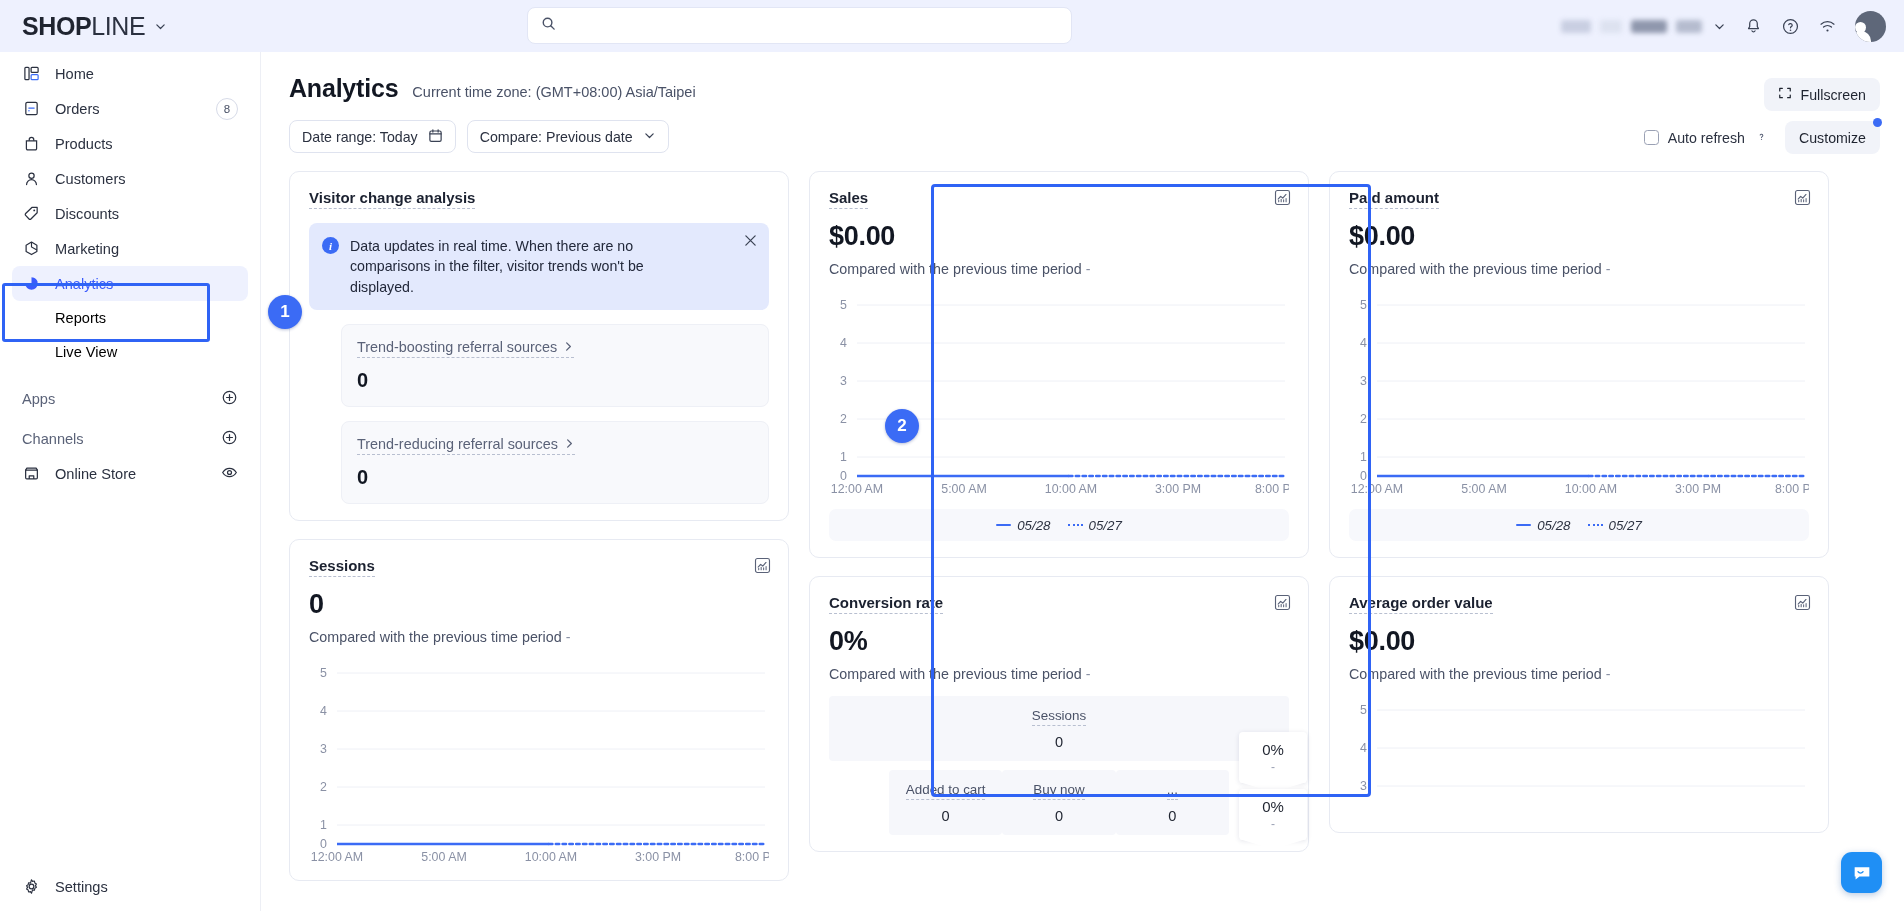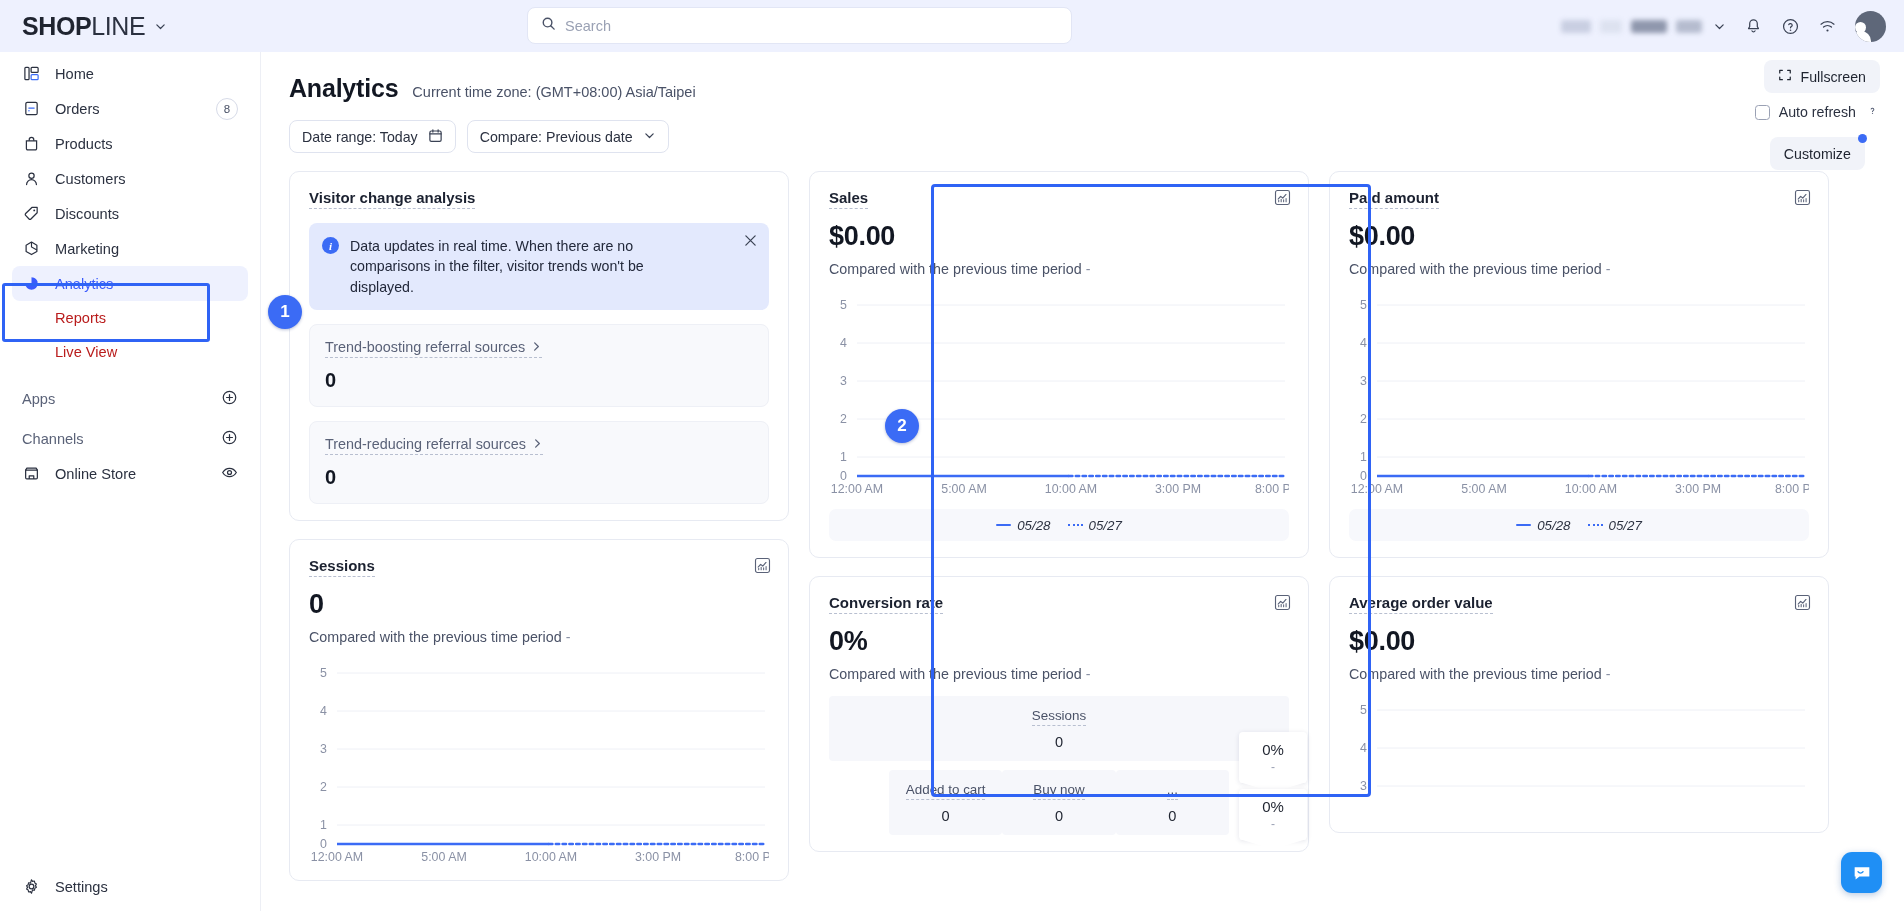--- a/index.html
+++ b/index.html
@@ -60,21 +60,21 @@
     display: flex; flex-direction: column;
   }
   .nav-item {
     display: flex; align-items: center; gap: 14px;
     height: 35px; margin: 0 12px; padding: 0 10px; border-radius: 8px;
     font-size: 14.6px; color: #2b3140; cursor: pointer; position: relative;
   }
   .nav-item .ico { width: 19px; height: 19px; display:flex; align-items:center; justify-content:center; color: #2b3140; flex: 0 0 19px; }
   .nav-item.active { background: #eef1fe; color: #3b5bfd; font-weight: 400; }
   .nav-item.active .ico { color: #3b5bfd; }
-  .nav-sub { padding-left: 43px; font-size: 14.6px; color: #b91c1c; height: 34px; display: flex; align-items: center; margin: 0 12px; border-radius: 8px; cursor: pointer;}
+  .nav-sub { padding-left: 43px; font-size: 14.6px; color: #000000; height: 34px; display: flex; align-items: center; margin: 0 12px; border-radius: 8px; cursor: pointer;}
   .nav-badge {
     margin-left: auto; min-width: 22px; height: 22px; border-radius: 50%;
     border: 1px solid #d7dbe8; color: #4a5267; font-size: 11.5px;
     display: flex; align-items: center; justify-content: center;
   }
   .nav-section-label { font-size: 14.6px; color: #5a6278; font-weight: 400; }
   .nav-spacer { flex: 1 1 auto; }
   .sidebar-bottom { padding-bottom: 14px; }
 
   
@@ -94,27 +94,27 @@
   .page-head { display: flex; align-items: baseline; gap: 14px; padding: 22px 0 0 28px; }
   .page-title { font-size: 25px; font-weight: 700; color: #121722; letter-spacing: -.2px; }
   .page-sub { font-size: 14.5px; color: #4a5267; }
 
   .toolbar { display: flex; align-items: center; gap: 11px; padding: 17px 0 0 28px; }
   .pill {
     height: 33px; border: 1px solid #dfe3ef; border-radius: 8px; background: #fff;
     display: flex; align-items: center; gap: 10px; padding: 0 12px;
     font-size: 14.2px; color: #2b3140; cursor: pointer; white-space: nowrap;
   }
-  .toolbar-right { position: absolute; right: 24px; top: 8px; display: flex; flex-direction: column; align-items: flex-end; gap: 10px; }
+  .toolbar-right { position: absolute; right: 24px; top: 26px; display: flex; flex-direction: column; align-items: flex-end; gap: 10px; }
   .btn-grey {
     height: 33px; background: #f1f3f9; border: none; border-radius: 8px;
     display: flex; align-items: center; gap: 9px; padding: 0 14px;
     font-size: 14.2px; color: #1f2430; cursor: pointer; font-family: "Liberation Sans", sans-serif;
   }
-  .row-inline { display: flex; align-items: center; gap: 16px; flex-direction: column; }
+  .row-inline { display: flex; align-items: center; gap: 16px; }
   .chk-row { display: flex; align-items: center; gap: 9px; font-size: 14.2px; color: #2b3140; }
   .chkbox { width: 15px; height: 15px; border: 1.6px solid #9aa1b4; border-radius: 3.5px; }
   .cust-wrap { position: relative; }
   .cust-dot { position: absolute; right: -2px; top: -3px; width: 9px; height: 9px; border-radius: 50%; background: #3b6bf5; }
 
   
   .grid {
     display: flex; gap: 20px; padding: 18px 24px 0 28px; align-items: flex-start;
   }
   .col { display: flex; flex-direction: column; gap: 18px; }
@@ -140,21 +140,21 @@
   .banner {
     margin-top: 14px; background: #e3e9fd; border-radius: 8px;
     display: flex; gap: 11px; padding: 13px 14px 13px 13px; position: relative;
   }
   .banner-ico { width: 17px; height: 17px; border-radius: 50%; background: #3b6bf5; color: #fff; font-size: 11px; font-weight: 700; display: flex; align-items: center; justify-content: center; flex: 0 0 17px; margin-top: 1px; font-style: italic; font-family: "Liberation Serif", serif; }
   .banner-text { font-size: 14.2px; line-height: 1.43; color: #22283a; max-width: 330px; }
   .banner-x { position: absolute; right: 12px; top: 11px; color: #3a4254; cursor: pointer; font-size: 16px; line-height: 1; }
 
   .subcard {
     margin-top: 14px; background: #f8f9fc; border: 1px solid #eef0f6;
-    border-radius: 8px; padding: 13px 15px 14px 15px;
+    border-radius: 8px; padding: 13px 15px 14px 15px; margin-left: 32px;
   }
   .subcard-label {
     font-size: 14.4px; color: #6b7punkt; display: inline-flex; align-items: center; gap: 6px;
     color: #5a6278; border-bottom: 1px dashed #b8bfd0; padding-bottom: 2px;
   }
   .subcard-val { font-size: 20px; font-weight: 700; color: #121722; margin-top: 11px; }
 
   
   .chart { margin-top: 14px; position: relative; }
   .chart svg { display: block; }
@@ -225,21 +225,20 @@
   </div>
 
   <div class="searchwrap">
     <div class="searchbox">
       <span>
         <svg width="15" height="15" viewBox="0 0 16 16">
             <circle cx="7" cy="7" r="4.6" fill="none" stroke="#4a5267" stroke-width="1.5"></circle>
             <path d="M10.4 10.4L14 14" stroke="#4a5267" stroke-width="1.5" stroke-linecap="round"></path>
           </svg>
       </span>
-      <input type="text" placeholder="Search" style="">
     </div>
   </div>
 
   <div class="topright">
     <div class="store-chip">
       <div class="blurname">
         <i class="bn1"></i>
           <i class="bn2"></i>
           <i class="bn3"></i>
           <i class="bn4"></i>

